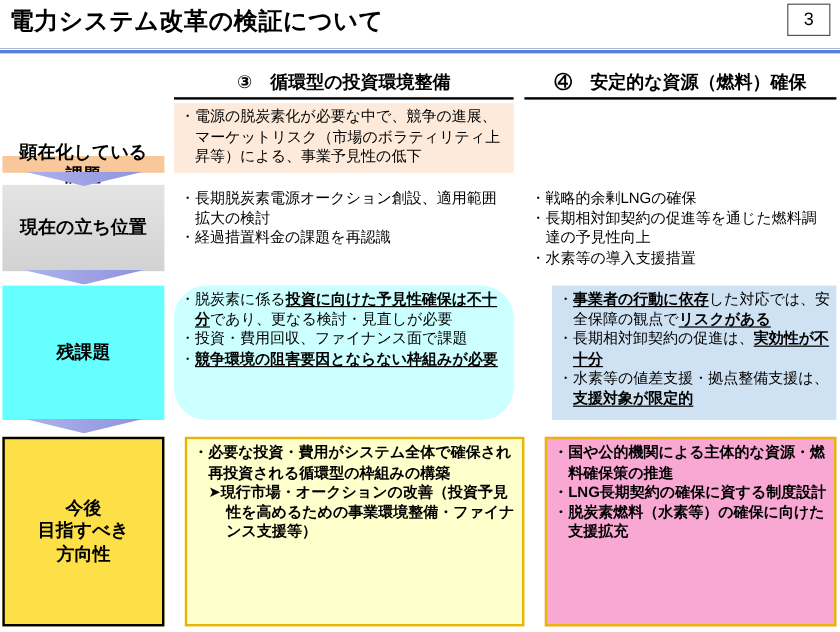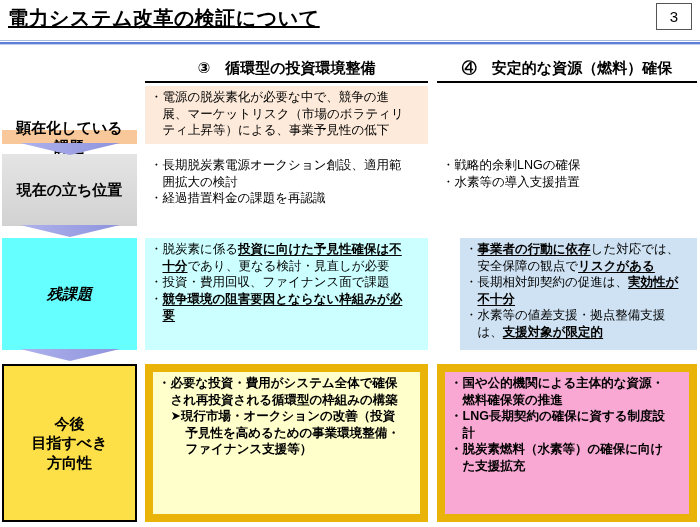--- a/index.html
+++ b/index.html
@@ -3,21 +3,21 @@
 <meta charset="utf-8">
 <style>
   html,body{margin:0;padding:0;}
   body{
     width:700px;height:527px;background:#ffffff;overflow:hidden;
     font-family:"Liberation Sans","DejaVu Sans",sans-serif;color:#000;
     position:relative;
   }
   .title-row{position:relative;height:34px;padding-top:6px;}
   .page-title{
-    margin:0 0 0 8px;font-size:20px;font-weight:800;letter-spacing:0.5px;line-height:1.2;text-decoration:underline;
+    margin:0 0 0 8px;font-size:20px;font-weight:800;letter-spacing:0.5px;line-height:1.2;
   }
   .page-num-box{
     position:absolute;top:3px;right:8px;width:34px;height:25px;
     border:1px solid #555;display:flex;align-items:center;justify-content:center;
     font-size:15px;background:#fff;
   }
   .blue-rule{
     height:5px;width:700px;
     background:linear-gradient(180deg,#aab8e0 0 1px,#ffffff 1px 2px,#5b7fd6 2px 4px,#c3cdec 4px 5px);
   }
@@ -31,25 +31,25 @@
   .col-header.c2{flex:1;margin-left:9px;margin-right:3px;font-family:Liberation Mono, monospace;}
   .trow{display:flex;padding-left:2px;align-items:stretch;}
   .rlabel{
     width:135px;flex:0 0 135px;display:flex;align-items:center;justify-content:center;
     text-align:center;font-weight:bold;font-size:15px;line-height:1.3;
     white-space:pre-line;box-sizing:border-box;
   }
   .rlabel.bordered{border:2px solid #000;}
   .cell{
     box-sizing:border-box;font-size:12.5px;line-height:1.32;
-    padding:3px 17px 2px 5px;
+    padding:3px 4px 2px 5px;
   }
   .cell.c1{width:283px;flex:0 0 283px;margin-left:8px;}
   .cell.c2{flex:1;margin-left:9px;margin-right:3px;}
-  .cell.bordered{border:8px solid #eab308;}
+  .cell.bordered{border:2px solid #eab308;margin-left:17px;}
   .cell.bold .seg{font-weight:bold;}
   .item{padding-left:1em;text-indent:-1em;}
   .item.sub{padding-left:2.2em;text-indent:-1.2em;}
   .em{font-weight:bold;text-decoration:underline;text-underline-offset:2px;}
   .arrow-row{height:0;position:relative;padding-left:2px;}
   .arrow{
     position:absolute;top:-1px;left:20px;width:100px;height:12px;z-index:2;
     background:linear-gradient(90deg,#aeb2ec,#8f93dd);
     clip-path:polygon(0 0,100% 0,50% 100%);
   }
@@ -84,30 +84,31 @@
 </div>
 
 <div class="trow h-r2">
   <div class="rlabel" style="background: linear-gradient(rgb(228, 228, 228), rgb(210, 210, 210));">現在の立ち位置</div>
   <div class="cell c1" style="background: transparent;">
       <div class="item"><span class="seg">・</span><span class="seg">長期脱炭素電源オークション創設、適用範囲拡大の検討</span></div>
       <div class="item"><span class="seg">・</span><span class="seg">経過措置料金の課題を再認識</span></div>
     </div>
   <div class="cell c2" style="background: transparent;">
       <div class="item"><span class="seg">・</span><span class="seg">戦略的余剰LNGの確保</span></div>
+      <div class="item"><span class="seg">・</span><span class="seg">長期相対卸契約の促進等を通じた燃料調達の予見性向上</span></div>
       <div class="item"><span class="seg">・</span><span class="seg">水素等の導入支援措置</span></div>
     </div>
 </div>
 <div class="arrow-row ar2">
   <div class="arrow"></div>
 </div>
 
 <div class="trow h-r3">
-  <div class="rlabel" style="background: rgb(102, 255, 255); font-style: italic;">残課題</div>
-  <div class="cell c1" style="background: rgb(204, 255, 255);">
+  <div class="rlabel" style="background: rgb(102, 255, 255);">残課題</div>
+  <div class="cell c1" style="background: rgb(204, 255, 255); border-radius: 27px;">
       <div class="item"><span class="seg">・</span><span class="seg">脱炭素に係る</span><span class="seg em">投資に向けた予見性確保は不十分</span><span class="seg">であり、更なる検討・見直しが必要</span></div>
       <div class="item"><span class="seg">・</span><span class="seg">投資・費用回収、ファイナンス面で課題</span></div>
       <div class="item"><span class="seg">・</span><span class="seg em">競争環境の阻害要因とならない枠組みが必要</span></div>
     </div>
   <div class="cell c2" style="background: rgb(207, 226, 243); margin-left: 32px;">
       <div class="item"><span class="seg">・</span><span class="seg em">事業者の行動に依存</span><span class="seg">した対応では、安全保障の観点で</span><span class="seg em">リスクがある</span></div>
       <div class="item"><span class="seg">・</span><span class="seg">長期相対卸契約の促進は、</span><span class="seg em">実効性が不十分</span></div>
       <div class="item"><span class="seg">・</span><span class="seg">水素等の値差支援・拠点整備支援は、</span><span class="seg em">支援対象が限定的</span></div>
     </div>
 </div>

